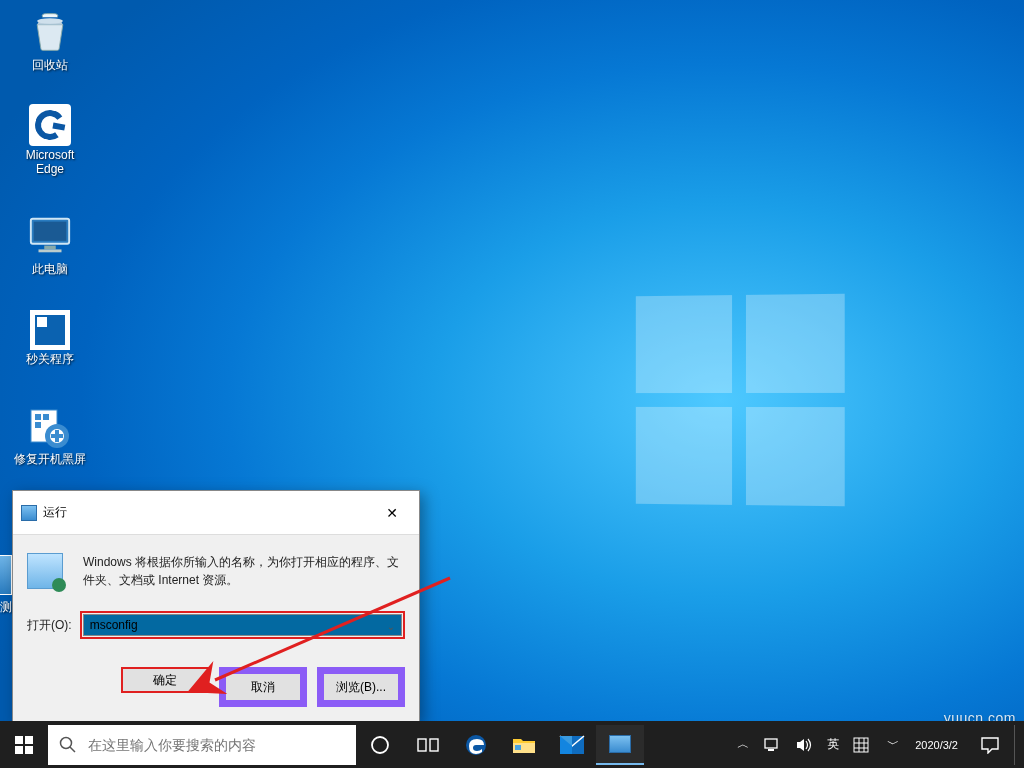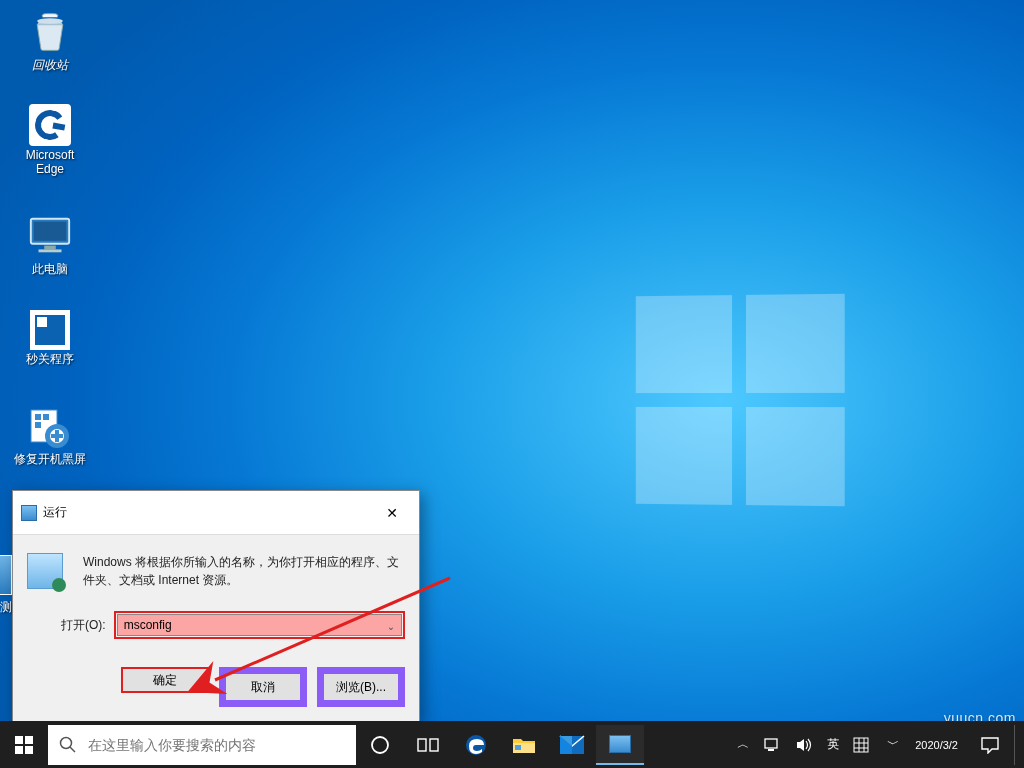--- a/index.html
+++ b/index.html
@@ -51,24 +51,24 @@
 }
 .run .titlebar { height:44px; background:#fff; display:flex; align-items:center; padding:0 4px 0 8px; font-size:12px; border-bottom:1px solid #ddd; }
 .run .titlebar .ticon { width:16px; height:16px; margin-right:6px; background:linear-gradient(#7cc0f0,#3a8cd0); border:1px solid #2a6ca8; }
 .run .titlebar .ttl { flex:1; }
 .run .titlebar .close { width:46px; height:30px; display:flex; align-items:center; justify-content:center; font-size:14px; cursor:pointer; }
 .run .body { padding:18px 14px 10px; font-size:12px; color:#222; }
 .run .body .row1 { display:flex; gap:20px; }
 .run .body .bigicon { width:36px; height:36px; flex:0 0 36px; background:linear-gradient(#bfe4ff,#6fb5e8); border:1px solid #5a9cd0; position:relative; }
 .run .body .bigicon::after { content:''; position:absolute; right:-4px; bottom:-4px; width:14px; height:14px; background:#2e8b57; border-radius:50%; }
 .run .body .desc { line-height:18px; }
-.run .body .row2 { display:flex; align-items:center; margin-top:22px; gap:8px;margin-left:34px; }
+.run .body .row2 { display:flex; align-items:center; margin-top:22px; gap:8px; }
 .run .body .lbl { font-size:12px; }
 .run .combo { flex:1; position:relative; border:2.5px solid #e02020; padding:1px; }
-.run .combo input { width:100%; height:22px; border:1px solid #888; padding:0 22px 0 6px; font-size:12px; outline:none; background:#fca5a5; }
+.run .combo input { width:100%; height:22px; border:1px solid #888; padding:0 22px 0 6px; font-size:12px; outline:none; background:#0369a1; }
 .run .combo .dd { position:absolute; right:4px; top:4px; width:16px; height:18px; display:flex; align-items:center; justify-content:center; font-size:10px; color:#555; cursor:pointer; }
 .run .btns { position:absolute; right:14px; bottom:14px; display:flex; gap:10px; }
 .run .btns button { width:88px; height:40px; font-size:12px; background:#e1e1e1; border:7px solid #8b5cf6; cursor:pointer; }
 .run .btns button.primary { border:2.5px solid #e02020; height:26px;margin-left:44px; }
 
 
 .arrow { position:absolute; left:185px; top:570px; width:280px; height:130px; pointer-events:none; }
 
 
 .taskbar {
@@ -101,21 +101,21 @@
 
 <div class="desktop">
 
   <div class="winlogo">
     <div></div>
       <div></div>
       <div></div>
       <div></div>
   </div>
 
-  <div class="dicon recycle" style="left:12px; top:8px;font-style:italic;">
+  <div class="dicon recycle" style="left:12px; top:8px;">
     <div class="ic">
       <svg viewBox="0 0 48 48">
           <path d="M10 16 L38 16 L34 42 Q34 44 32 44 L16 44 Q14 44 14 42 Z" fill="#dce9f2" stroke="#8aa" stroke-width="1"></path>
           <path d="M10 16 L38 16 L36 12 L12 12 Z" fill="#b8cedd"></path>
           <ellipse cx="24" cy="12" rx="14" ry="3" fill="#cfe0ec"></ellipse>
           <path d="M16 8 Q14 4 20 4 L28 4 Q34 4 32 8" fill="#eef6fb" stroke="#8aa"></path>
         </svg>
     </div>
     <span>回收站</span>
   </div>

